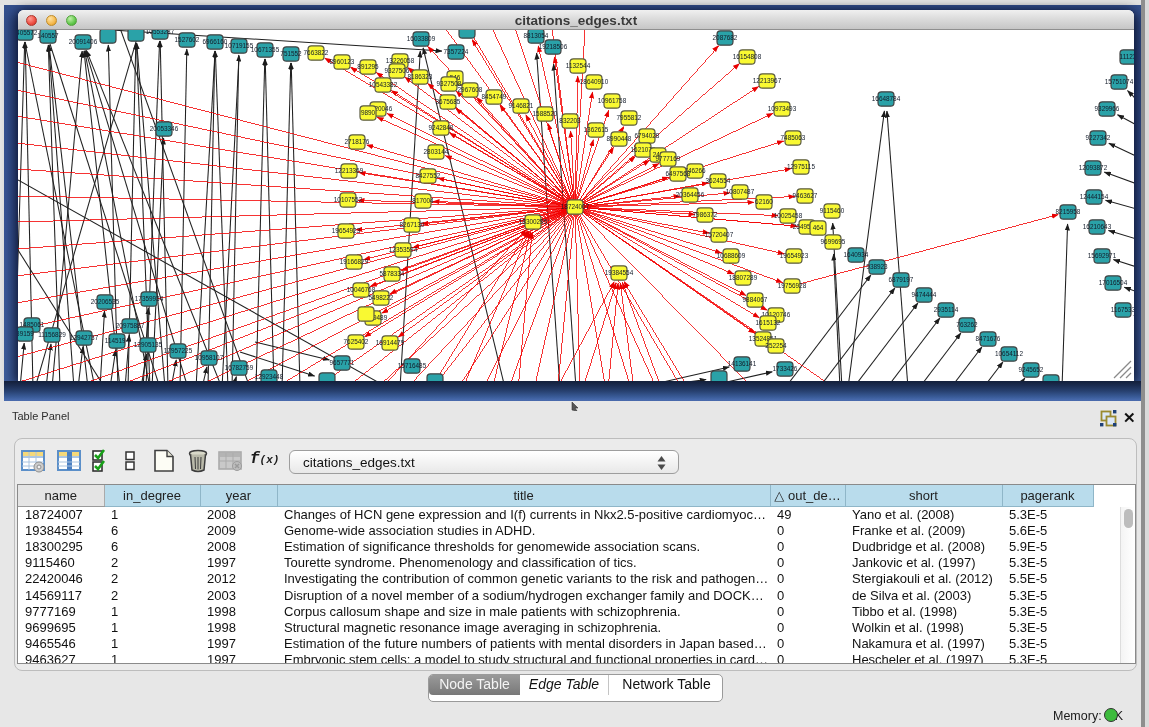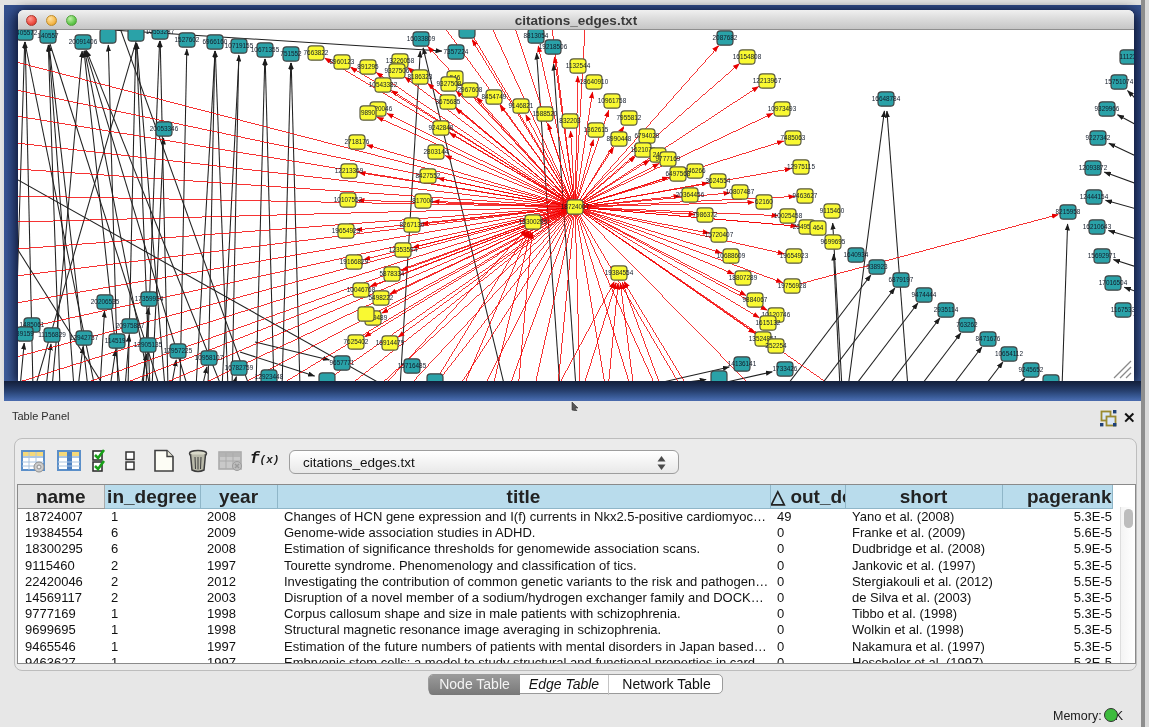--- a/index.html
+++ b/index.html
@@ -22,29 +22,29 @@
 #cursor { z-index:30; }
 #tpanel-title { position:absolute; left:12px; top:410px; font-size:11px; color:#2e2e2e; }
 #container { position:absolute; left:14px; top:438px; width:1123px; height:233px;
   background:#ebebeb; border:1px solid #bdbdbd; border-radius:8px; }
 #ddown { position:absolute; left:289px; top:450px; width:390px; height:24px; border:1px solid #9d9d9d; border-radius:6px;
   background:linear-gradient(180deg,#ffffff,#e8e8e8); }
 #ddown span { position:absolute; left:13px; top:4px; font-size:13.5px; color:#111; }
 #tablebox { position:absolute; left:17px; top:484px; width:1119px; height:180px; background:#fff;
   border:1px solid #8a8a8a; overflow:hidden; }
 table { border-collapse:collapse; table-layout:fixed; width:1075px; font-size:13px; color:#111; }
-th { height:21px; background:#b9dcec; font-weight:bold; font-size:19px; color:#222;
+th { height:21px; background:#b9dcec; font-weight:normal; font-size:13px; color:#222;
   border-right:1px solid #8fb6c8; border-bottom:1px solid #8fb6c8; text-align:center; overflow:hidden; white-space:nowrap; }
 th.c0 { background:#e4e4e4; border-right:1px solid #aaa; border-bottom:1px solid #9a9a9a; }
 td { height:16.2px; padding:0 0 0 7px; white-space:nowrap; overflow:hidden; text-overflow:ellipsis; }
 .c0 { width:86px; } .c1 { width:96px; } .c2 { width:77px; } .c3 { width:493px; }
-.c4 { width:75px; } .c5 { width:157px; } .c6 { width:110px;text-align:right; }
+.c4 { width:75px; } .c5 { width:157px; } .c6 { width:91px; }
 #sbar { position:absolute; right:1px; top:22px; width:14px; height:157px; background:linear-gradient(90deg,#f4f4f4,#fff); border-left:1px solid #ddd; }
 #sthumb { position:absolute; left:2.5px; top:2px; width:9px; height:19px; border-radius:5px; background:#bdbdbd; }
-#tabs { position:absolute; left:428px; top:674px; width:295px; height:20px; border:1px solid #9a9a9a;
+#tabs { position:absolute; left:428px; top:674px; width:295px; height:28px; border:1px solid #9a9a9a;
   border-radius:5px; background:#fff; font-size:14px;padding-left:20px; }
 #tabs div { position:absolute; top:0; height:20px; line-height:19px; text-align:center; color:#111; }
 #tab1 { left:0; width:91px; background:linear-gradient(180deg,#9a9a9a,#787878); color:#f4f4f4 !important; border-radius:4px 0 0 4px; }
 #tab2 { left:91px; width:89px; border-right:1px solid #c4c4c4;font-style:italic; }
 #tab3 { left:180px; width:115px; }
 #mem { position:absolute; left:1053px; top:709px; font-size:12.5px; color:#1a1a1a; }
 #memdot { position:absolute; left:1104px; top:708px; width:14px; height:14px; border-radius:50%; background:#3dbb3d; border:1.5px solid #333; }
 #redge1 { position:absolute; left:1141px; top:0; width:4px; height:727px; background:#8e8e8e; }
 #redge2 { position:absolute; left:1145px; top:0; width:4px; height:727px; background:#dadada; }
 #topstrip { position:absolute; left:0; top:0; width:1149px; height:5px; background:#e2e2e2; }

